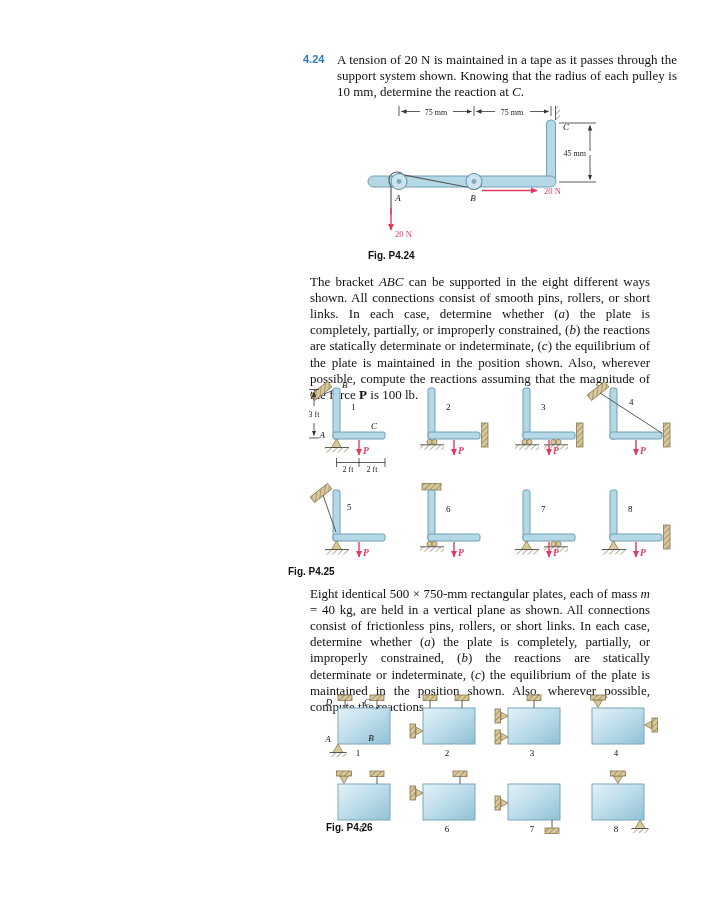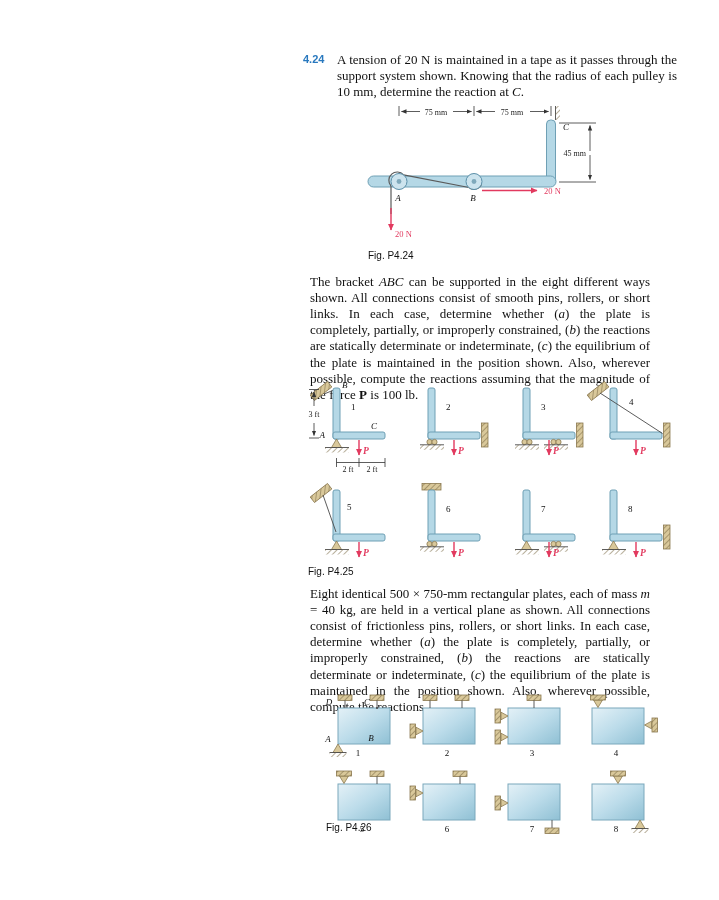--- a/index.html
+++ b/index.html
@@ -7,21 +7,21 @@
   body { width:719px; height:900px; font-family:"Liberation Serif", serif; color:#111; }
   .page { position:relative; width:719px; height:900px; background:#fff; overflow:hidden;margin-left:16px; }
 
   .problem { position:absolute; left:287px; display:flex; }
   .pnum { color:#2878be; font-family:"Liberation Sans", sans-serif; font-weight:bold;
           font-size:11px; width:27px; flex:none; padding-top:1px; }
   .ptext { font-size:13px; line-height:1.24; text-align:justify; width:340px; margin-left:7px; }
   .it { font-style:italic; }
   .bd { font-weight:bold; }
 
-  .figcap { position:absolute; font-family:"Liberation Sans", sans-serif; font-weight:normal;
+  .figcap { position:absolute; font-family:"Liberation Sans", sans-serif; font-weight:bold;
             font-size:10px; color:#111; }
 
   .figsvg { position:absolute; overflow:visible; }
   svg text { font-family:"Liberation Serif", serif; }
 
   .bar   { fill:#b5d8e6; stroke:#6fa0b5; stroke-width:1; }
   .pul   { fill:#cde4ee; stroke:#5b8fa8; stroke-width:1; }
   .hub   { fill:#7fa9bb; }
   .tanf  { fill:#d9c89a; stroke:#8a784f; stroke-width:0.8; }
   .gl    { stroke:#4a4a4a; stroke-width:0.9; fill:none; }
@@ -243,21 +243,21 @@
 
     <g transform="translate(287,104)">
       <use href="#lbr"></use>
       <use href="#pinG"></use>
       <use href="#wallR"></use>
       <text class="numlbl" x="43" y="30">8</text>
       <line class="farrow" x1="51" y1="60" x2="51" y2="75" marker-end="url(#arrR)"></line>
       <text class="plbl" x="55" y="74">P</text>
     </g>
   </svg>
-  <div class="figcap" style="left:292px;top:566px">Fig. P4.25</div>
+  <div class="figcap" style="left:272px;top:566px">Fig. P4.25</div>
 
   <section class="problem" style="top:586px">
     <p class="ptext"><span>Eight identical 500 × 750-mm rectangular plates, each of mass </span><span class="it">m</span><span> = 40 kg, are held in a vertical plane as shown. All connections consist of frictionless pins, rollers, or short links. In each case, determine whether (</span><span class="it">a</span><span>) the plate is completely, partially, or improperly constrained, (</span><span class="it">b</span><span>) the reactions are statically determinate or indeterminate, (</span><span class="it">c</span><span>) the equilibrium of the plate is maintained in the position shown. Also, wherever possible, compute the reactions.</span></p>
   </section>
 
   <svg class="figsvg" style="left:298px;top:692px" width="388" height="152" viewBox="0 0 388 152">
     <defs>
       <g id="plate8">
         <rect x="14" y="14" width="52" height="36" fill="url(#plateGrad)" stroke="#7aa8bc" stroke-width="1"></rect>
       </g>

